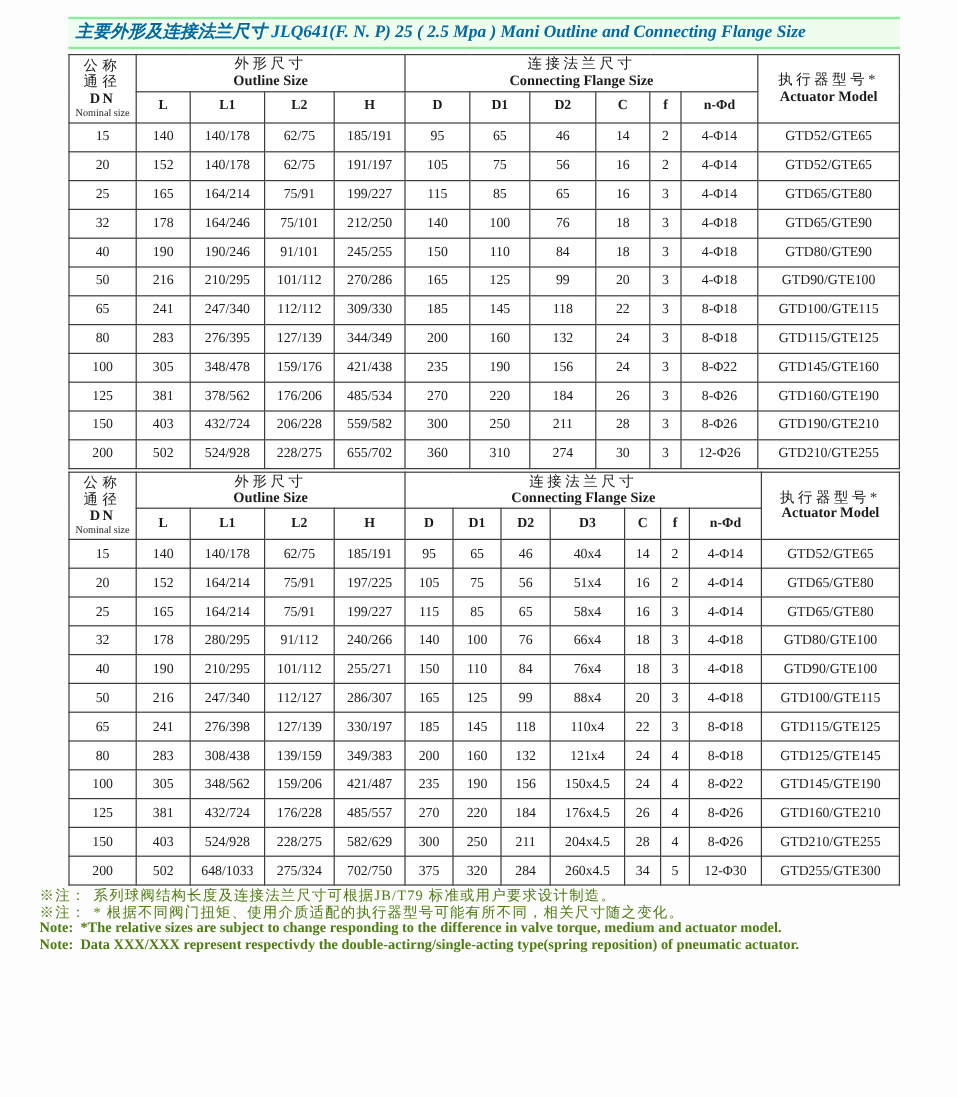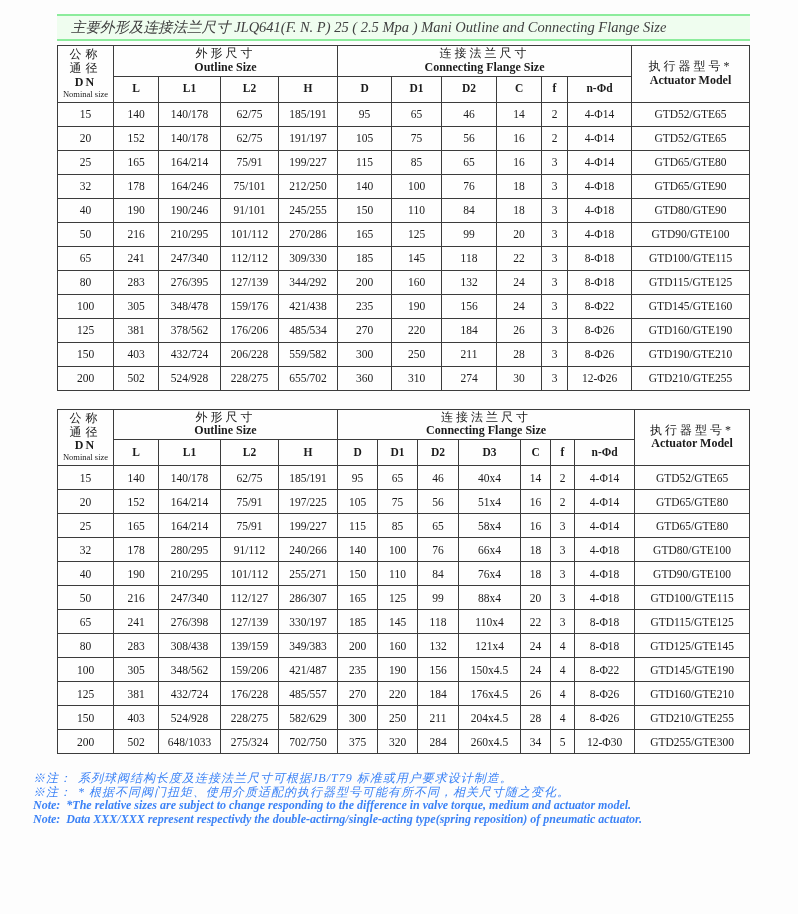--- a/index.html
+++ b/index.html
@@ -13,35 +13,35 @@
   .sheet { padding-top: 14px; }
 
   .block { width: 693px; margin-left: 57px; }
 
   .title-bar {
     height: 27px;
     line-height: 23px;
     background: #effdef;
     border-top: 2px solid #8cec9c;
     border-bottom: 2px solid #8cec9c;
-    color: #404040;
+    color: #0369a1;
     font-style: italic;
-    font-weight: 400;
+    font-weight: 700;
     font-size: 14.5px;
-    padding-left: 14px;
+    padding-left: 6px;
     white-space: nowrap;
     overflow: hidden;
     margin-bottom: 4px;
   }
 
   table.spec {
     border-collapse: collapse;
     table-layout: fixed;
     width: 693px;
-    margin-bottom: 18px;
+    margin-bottom: 2px;
     background: #fefefe;
     border-radius: 10px;
   }
   table.spec td {
     border: 1px solid #3c3c3c;
     text-align: center;
     vertical-align: middle;
     font-size: 11.5px;
     padding: 0 1px;
   }
@@ -54,22 +54,21 @@
   .dn-code { font-size: 12px; font-weight: 700; letter-spacing: 2px; }
   .dn-en { font-size: 8.5px; }
   .sub-row td { height: 26px; font-weight: 700; font-size: 12px; }
 
   .notes { width: 756px; margin-left: 33px; margin-top: 2px; }
   .note {
     font-size: 12px;
     line-height: 1.12;
     padding-left: 46px;
     text-indent: -46px;
-    color: #3b82f6;
-    font-style: italic;
+    color: #4d7c0f;
   }
   .note.cn { letter-spacing: 1px; }
   .note.en { font-weight: 700; letter-spacing: 0; }
   .note .lbl { padding-right: 6px; }
 </style>
 </head>
 <body>
 
 <div class="sheet">
 
@@ -221,21 +220,21 @@
           <td>22</td>
           <td>3</td>
           <td>8-Φ18</td>
           <td>GTD100/GTE115</td>
         </tr>
         <tr>
           <td>80</td>
           <td>283</td>
           <td>276/395</td>
           <td>127/139</td>
-          <td>344/292</td>
+          <td>344/349</td>
           <td>200</td>
           <td>160</td>
           <td>132</td>
           <td>24</td>
           <td>3</td>
           <td>8-Φ18</td>
           <td>GTD115/GTE125</td>
         </tr>
         <tr>
           <td>100</td>

